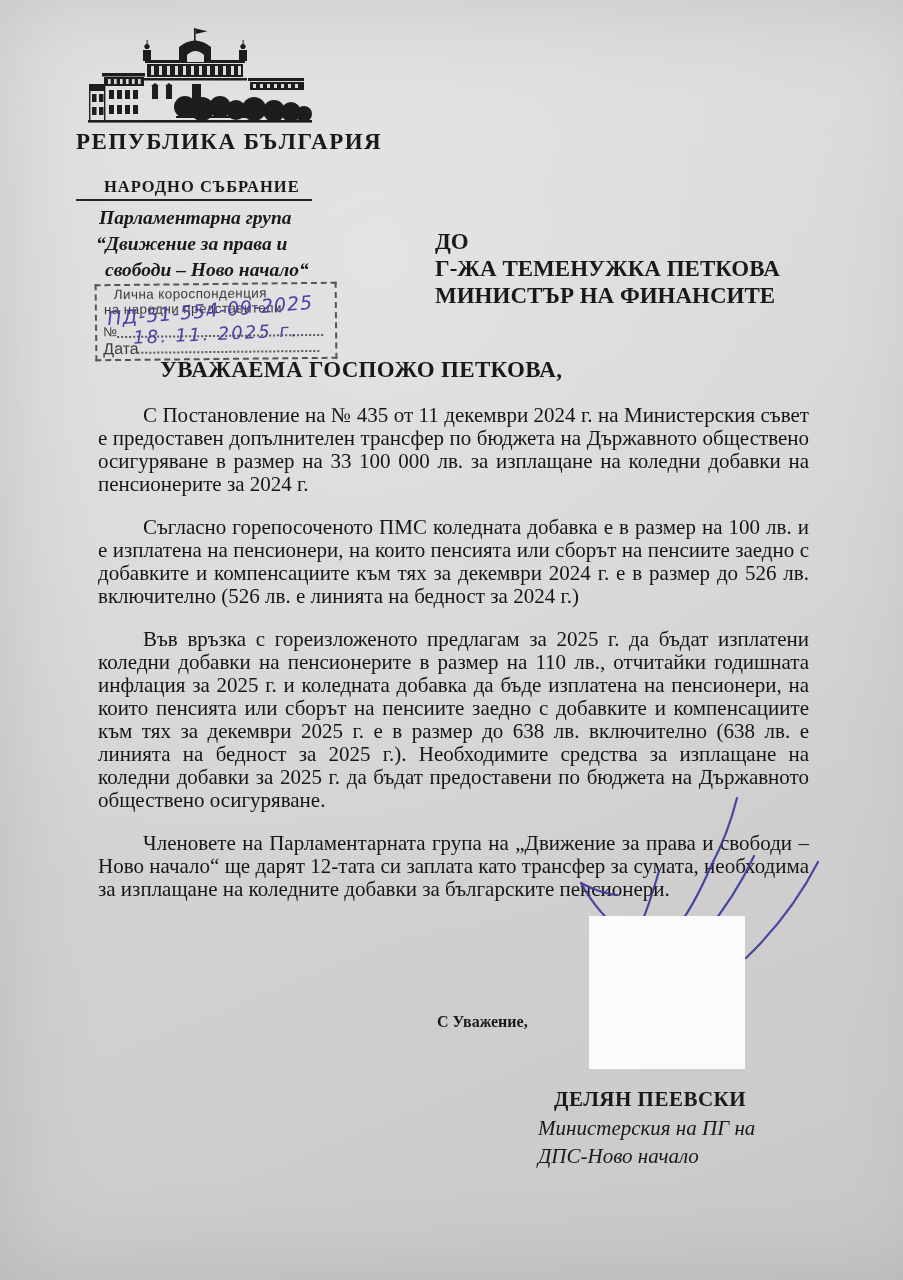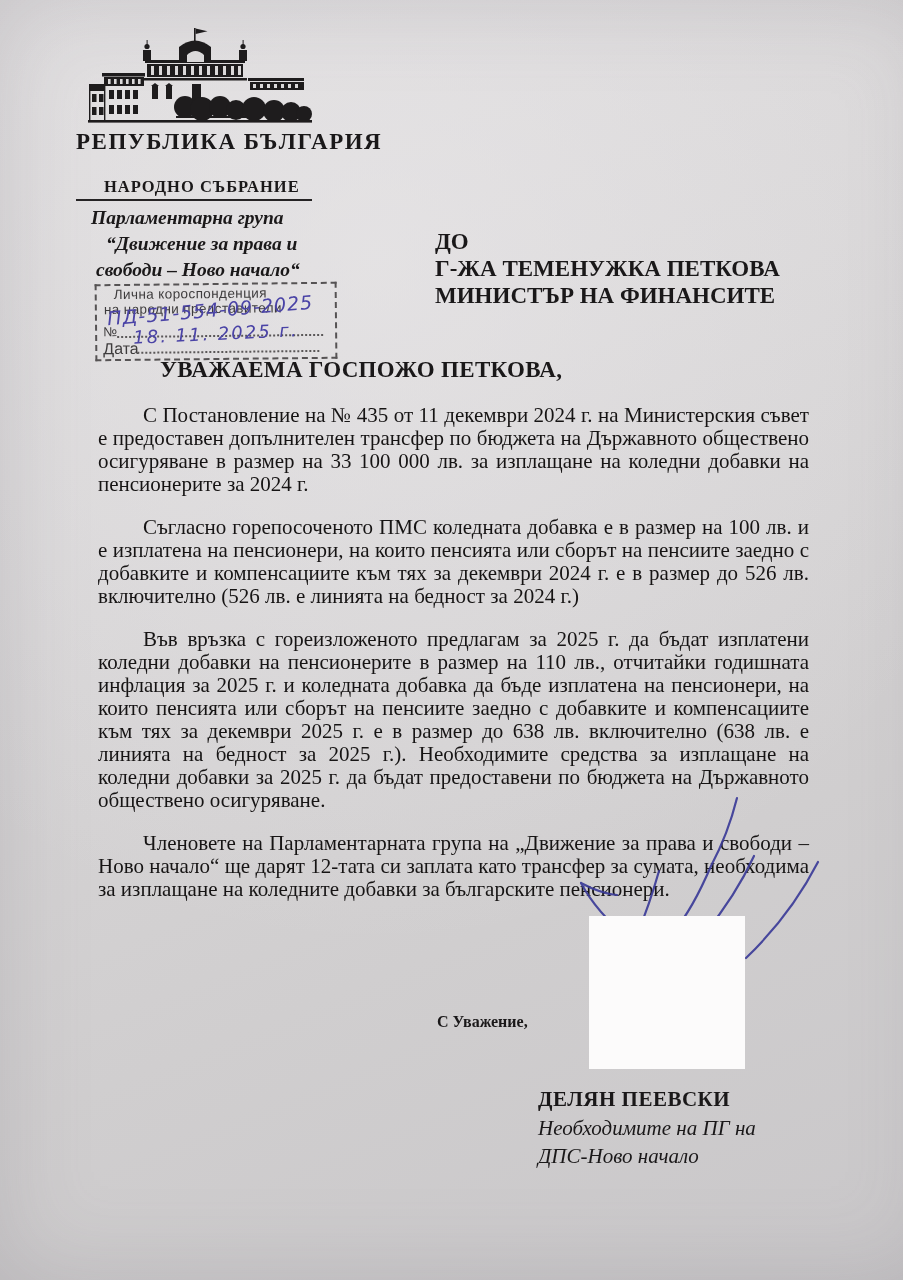--- a/index.html
+++ b/index.html
@@ -14,23 +14,23 @@
     font-family:"Liberation Serif", serif;
     color:#1a1819;
     padding-left:36px;
   }
   .abs{position:absolute;}
   
   .country{left:76px;top:129px;font-size:23px;font-weight:bold;letter-spacing:1.5px;}
   .institution{left:104px;top:177px;font-size:16.5px;font-weight:bold;letter-spacing:1px;text-align:right;}
   .rule{left:76px;top:199px;width:236px;height:2px;background:#252324;}
   .pg-block{left:91px;top:205px;font-size:19.5px;font-weight:bold;font-style:italic;line-height:26px;white-space:nowrap;}
-  .pg-block .l1{}
-  .pg-block .l2{margin-left:15px;}
-  .pg-block .l3{margin-left:5px;}
+  .pg-block .l1{margin-left:8px;}
+  .pg-block .l2{margin-left:5px;}
+  .pg-block .l3{margin-left:14px;}
   
   .stamp{
     left:95px;top:283px;width:238px;height:73px;
     border:2px dashed #565354;
     transform:rotate(-.6deg);
     font-family:"Liberation Sans", sans-serif;
     color:#3e3c3d;
   }
   .stamp .s1{position:absolute;left:17px;top:1px;font-size:13.5px;letter-spacing:.4px;}
   .stamp .s2{position:absolute;left:7px;top:16px;font-size:13.5px;letter-spacing:.4px;}
@@ -44,21 +44,21 @@
   
   .recipient{left:435px;top:228px;font-size:23px;font-weight:bold;line-height:27px;}
   .salutation{left:160px;top:357px;font-size:23px;font-weight:bold;letter-spacing:.3px;}
   
   .body{left:98px;top:404px;width:719px;font-size:21px;line-height:23px;text-align:justify;color:#161414;}
   .body p{margin:0 8px 20px 0;text-indent:45px;}
   
   .valediction{left:437px;top:1013px;font-size:16px;font-weight:bold;}
   .redaction{left:589px;top:916px;width:156px;height:153px;background:#fcfbfb;}
   .signer{left:538px;top:1085px;font-size:21px;line-height:28.5px;}
-  .signer .name{font-weight:bold;letter-spacing:.5px;}
+  .signer .name{font-weight:bold;letter-spacing:.5px;margin-left:16px;}
   .signer .title{font-style:italic;}
   .sig-svg{left:0;top:0;width:903px;height:1280px;pointer-events:none;}
   .emblem{left:88px;top:28px;}
 </style>
 </head>
 <body>
 
 <div class="page">
 
   <svg class="abs emblem" width="224" height="100" viewBox="0 0 224 100" aria-hidden="true">
@@ -186,17 +186,17 @@
       <path d="M746,958 C772,933 799,899 818,862"></path>
     </g>
   </svg>
 
   <div class="abs redaction"></div>
 
   <div class="abs valediction">С Уважение,</div>
 
   <div class="abs signer">
     <div class="name">ДЕЛЯН ПЕЕВСКИ</div>
-    <div class="title">Необходимите на ПГ на</div>
+    <div class="title">Министерския на ПГ на</div>
     <div class="title">ДПС-Ново начало</div>
   </div>
 
 </div>
 
 </body></html>

